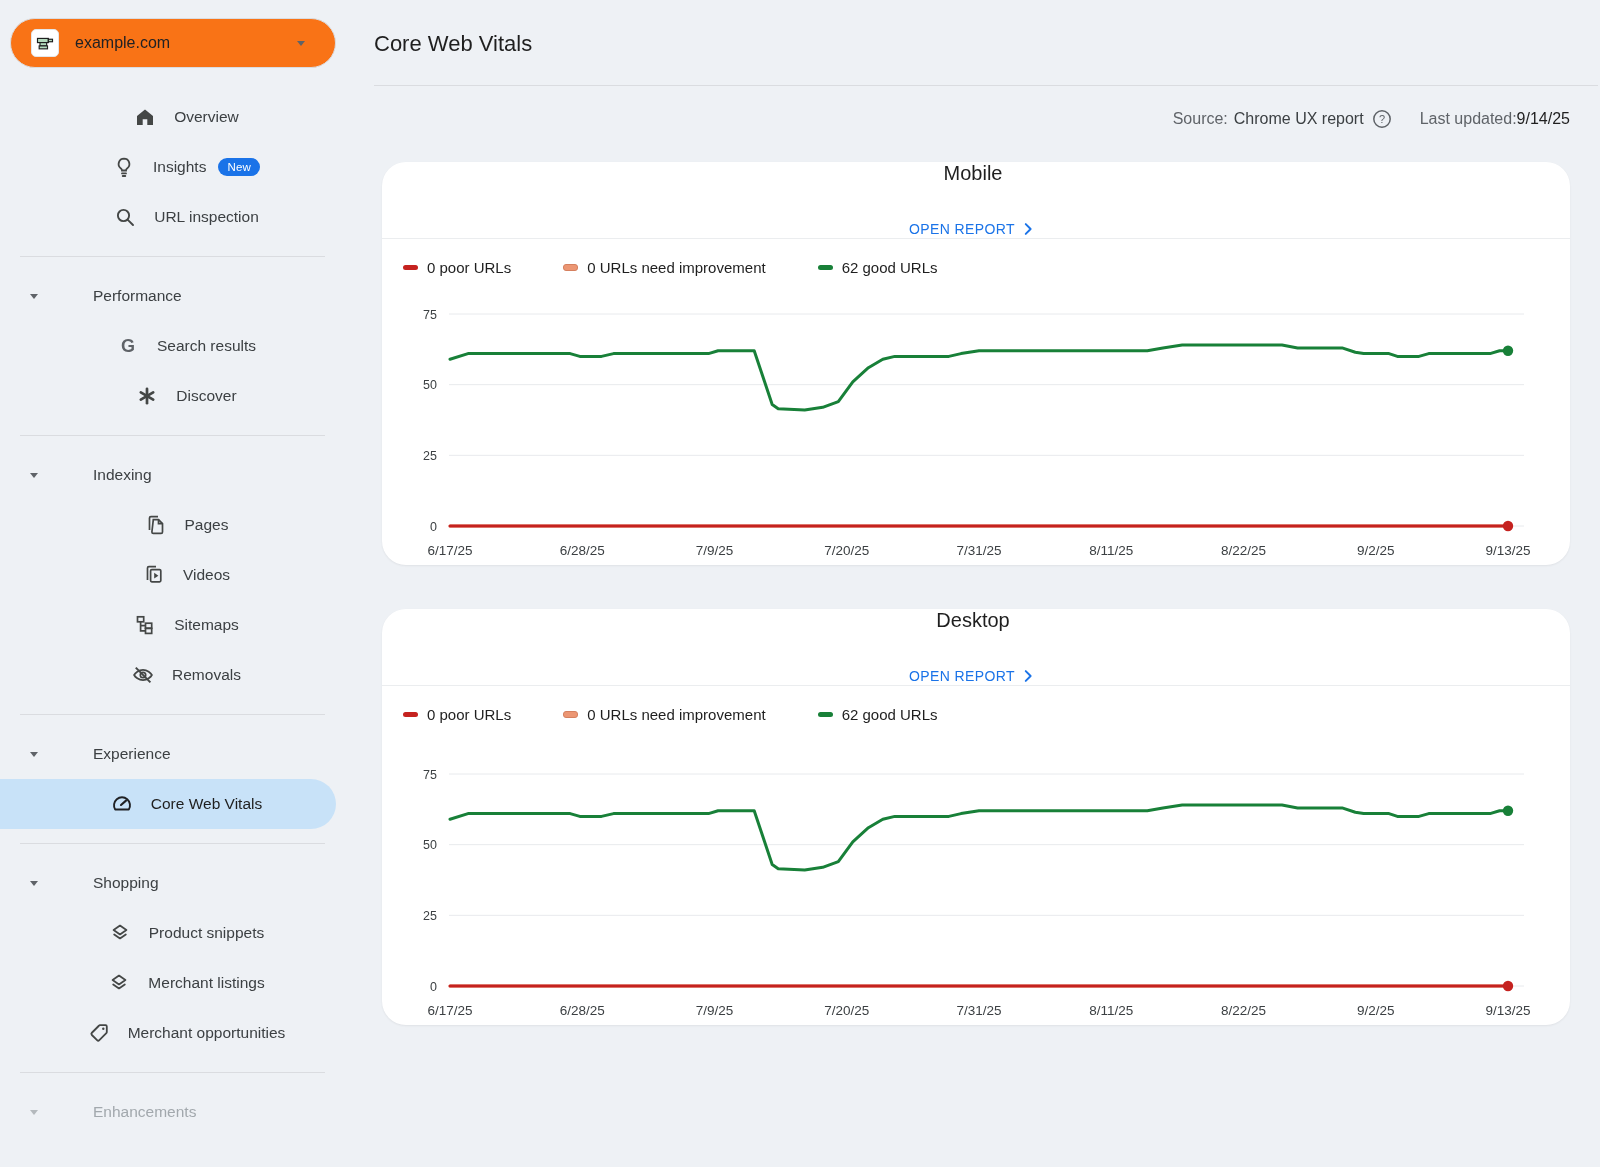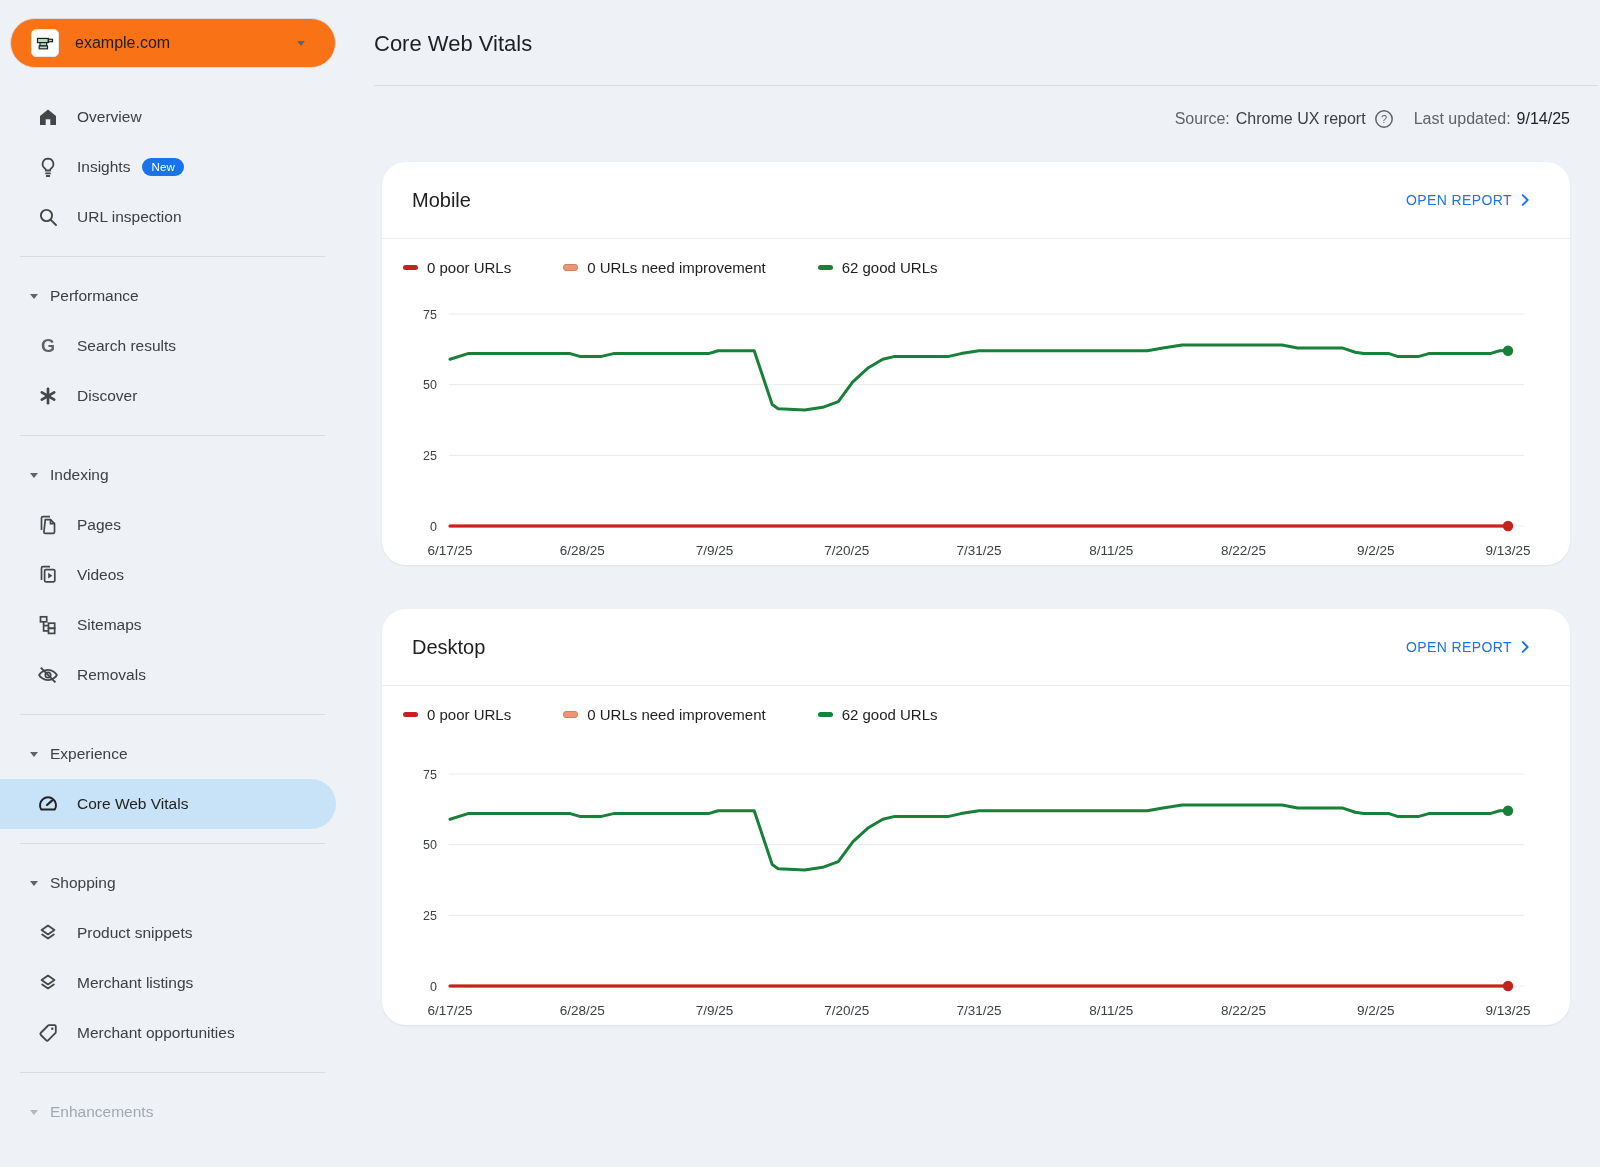--- a/index.html
+++ b/index.html
@@ -18,61 +18,61 @@
     display:flex; align-items:center; padding:0 18px 0 20px; cursor:pointer;
   }
   .property-favicon {
     width:28px; height:28px; border:1px solid #e4e6e8; border-radius:5px;
     background:#fff; display:flex; align-items:center; justify-content:center; margin-right:16px;
   }
   .property-name { font-size:16px; font-weight:500; color:#202124; flex:1; }
   .nav { margin-top:24px; }
   .nav-item {
     height:50px; display:flex; align-items:center; padding-left:36px;
-    cursor:pointer; margin-right:38px;
+    cursor:pointer; margin-right:38px;justify-content:center;
   }
   .nav-item.selected { background:var(--selected-bg,#c8e2f8); border-radius:0 25px 25px 0; }
   .nav-icon { width:24px; height:24px; margin-right:17px; color:#444746; flex:0 0 24px; }
   .nav-icon svg { display:block; }
   .nav-label { font-size:15.5px; color:#3c4043; white-space:nowrap; }
   .nav-item.selected .nav-label { color:#1f1f1f; }
   .badge {
     background:var(--accent,#1a73e8); color:#fff; font-size:11.5px; font-weight:400;
     border-radius:11px; padding:3px 9px; margin-left:12px; letter-spacing:.2px;
   }
   .nav-section {
-    height:50px; display:flex; align-items:center; padding-left:28px; cursor:pointer;
+    height:50px; display:flex; align-items:center; padding-left:28px; cursor:pointer;gap:43px;
   }
   .caret { width:12px; height:12px; margin-right:10px; color:#5f6368; flex:0 0 12px; }
   .caret svg { display:block; }
   .nav-section-label { font-size:15.5px; color:#3c4043; }
   .nav-section.muted .nav-section-label { color:#a2a8ad; }
   .nav-section.muted .caret { color:#b4b9bd; }
   .nav-divider { border:none; border-top:1px solid #dadce0; margin:14px 49px 14px 20px; }
   
   .main { flex:1; padding:0 30px 0 0; min-width:0; }
   .page-title { font-size:22px; font-weight:400; color:#1f1f1f; padding-top:29px; line-height:30px; }
   .title-divider { border:none; border-top:1px solid #dadce0; margin:26px -28px 0 0; }
   .source-row {
     margin-top:22px; display:flex; justify-content:flex-end; align-items:center;
     font-size:16px; color:#5f6368; gap:6px; line-height:22px;
   }
   .source-strong { color:#3c4043; font-weight:500; }
   .updated-value { color:#1f1f1f; font-weight:500; }
   .help-icon { width:20px; height:20px; color:#5f6368; margin:0 2px; cursor:pointer; }
-  .updated-group { margin-left:12px; display:flex; gap:6px; align-items:center;justify-content:center; }
+  .updated-group { margin-left:20px; display:flex; align-items:center;justify-content:center; }
   
   .card {
     background:#fff; border-radius:24px; margin:32px 0 0 8px; width:1188px;
     box-shadow:0 1px 2px rgba(60,64,67,.08);
   }
   .card.desktop { margin-top:44px; }
   .card-header {
     height:77px; display:flex; align-items:center; justify-content:space-between;
-    padding:0 36px 0 30px; border-bottom:1px solid #ebedef;
+    padding:0 36px 0 30px; border-bottom:1px solid #ebedef;flex-direction:column;
   }
   .card-title { font-size:20px; font-weight:400; color:#1f1f1f; }
   .open-report {
     display:flex; align-items:center; gap:4px; color:var(--accent,#1a73e8);
     font-size:14px; font-weight:400; letter-spacing:.4px; cursor:pointer; background:none; border:none;
     font-family:inherit;
     justify-content:center;
   }
   .open-report svg { display:block; }
   .legend { display:flex; align-items:center; margin:18px 0 0 21px; height:20px; }

